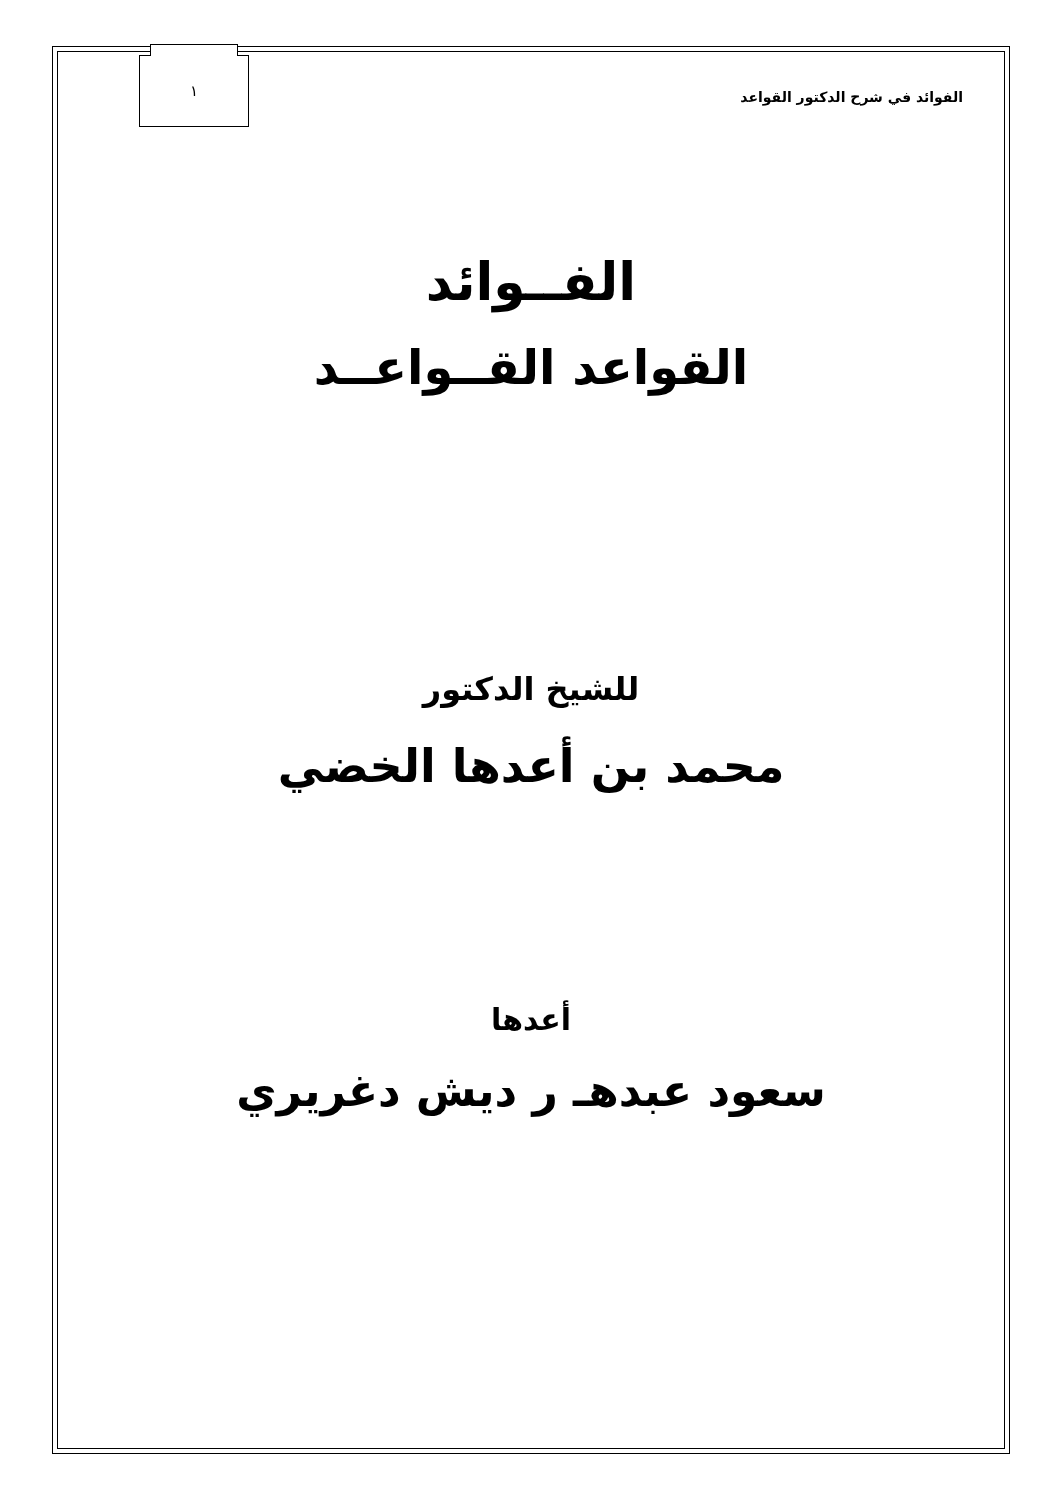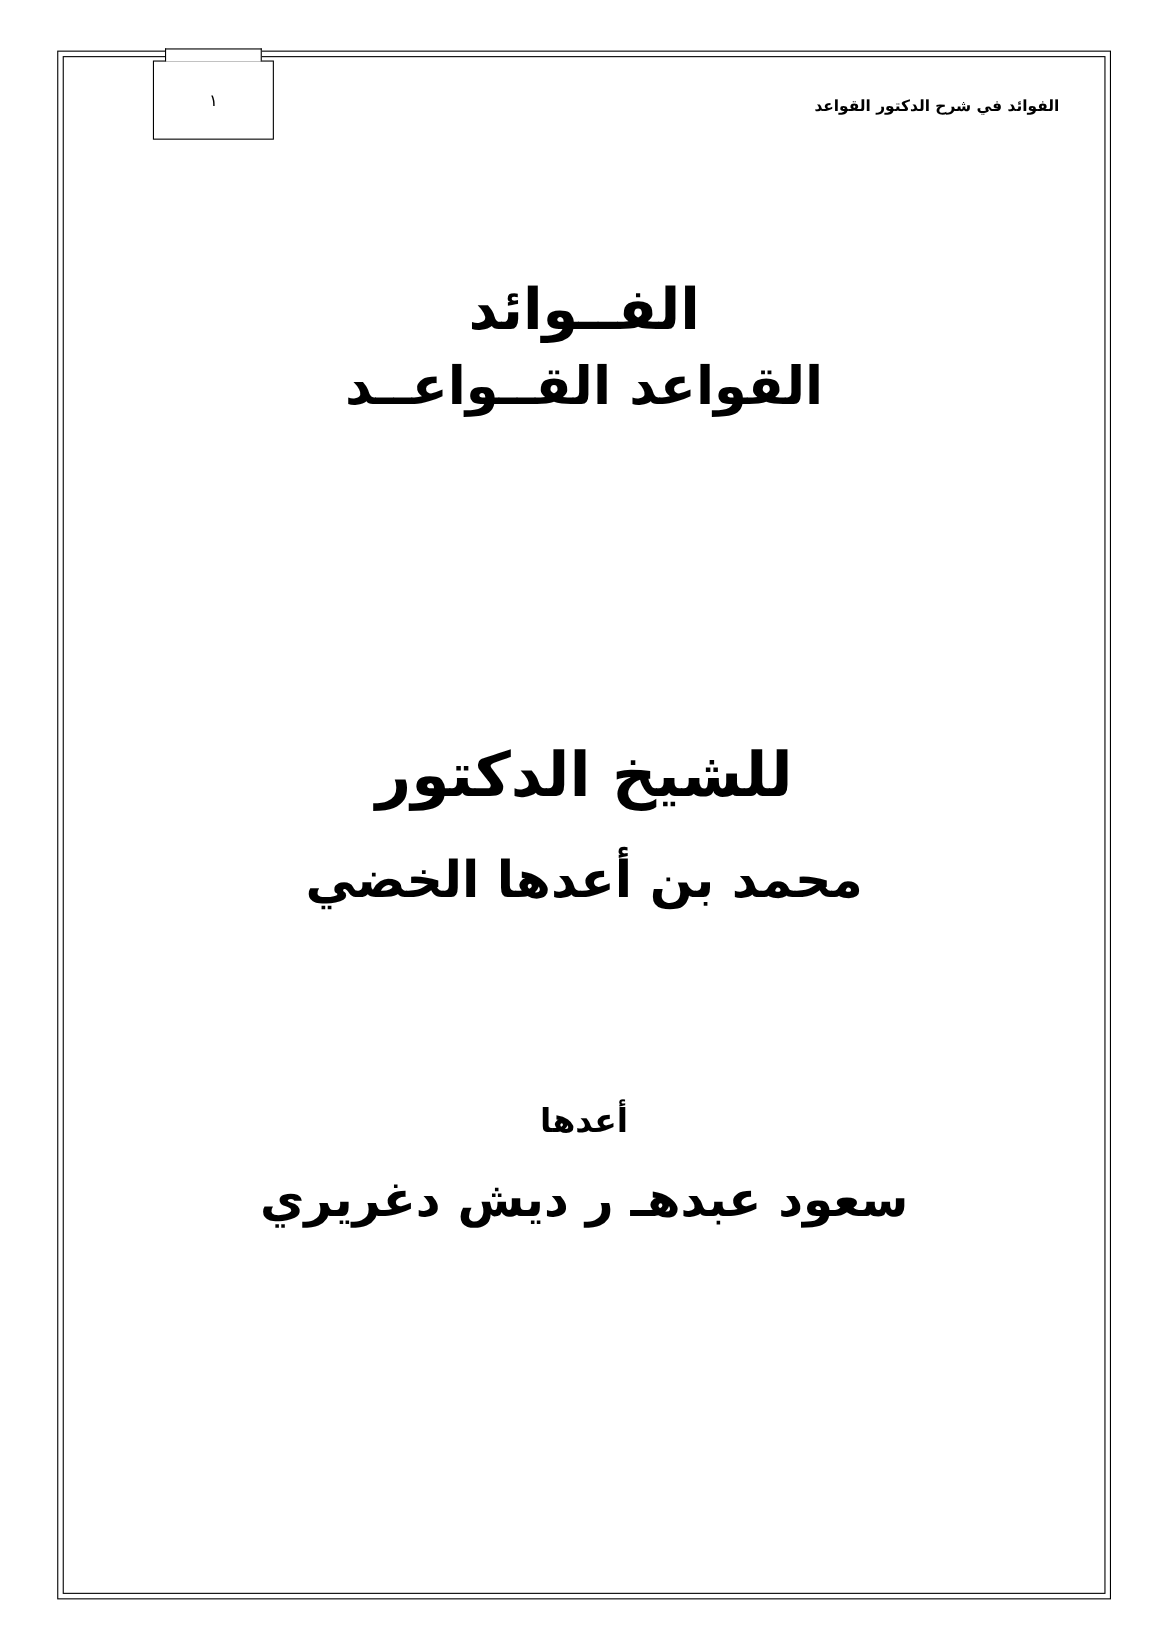--- a/index.html
+++ b/index.html
@@ -97,37 +97,37 @@
     top: 200px;
     left: 0;
     right: 0;
     text-align: center;
   }
   .title-line {
     font-weight: bold;
     line-height: 1.35;
     letter-spacing: 2px;
   }
-  .title-line-1 { font-size: 52px; margin-bottom: 2px; }
+  .title-line-1 { font-size: 52px; margin-bottom: 18px; }
   .title-line-2 { font-size: 48px; margin-bottom: 10px; }
   .title-line-3 { font-size: 48px; }
 
   .author-block {
     position: absolute;
     top: 620px;
     left: 0;
     right: 0;
     text-align: center;
   }
   .author-line {
     font-weight: bold;
     letter-spacing: 2px;
     line-height: 1.4;
   }
-  .author-line-1 { font-size: 56px; margin-bottom: 22px; }
+  .author-line-1 { font-size: 32px; margin-bottom: 22px; }
   .author-line-2 { font-size: 46px; }
 
   .preparer-block {
     position: absolute;
     top: 955px;
     left: 0;
     right: 0;
     text-align: center;
   }
   .preparer-label {

